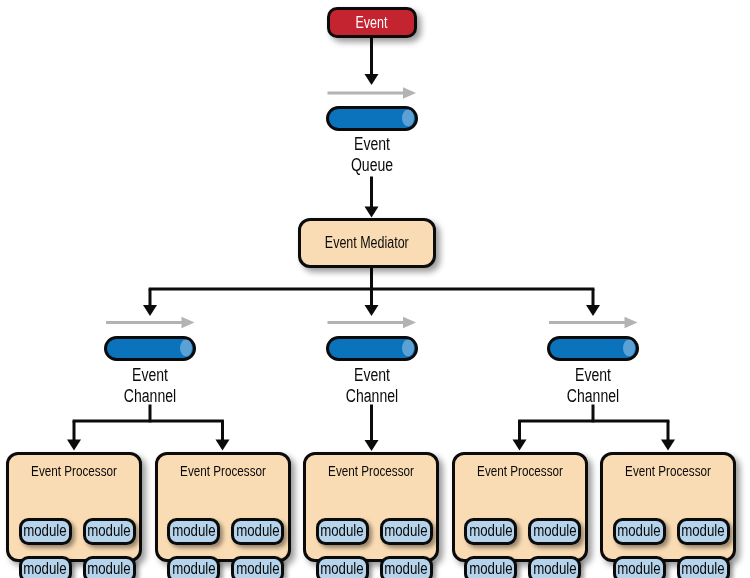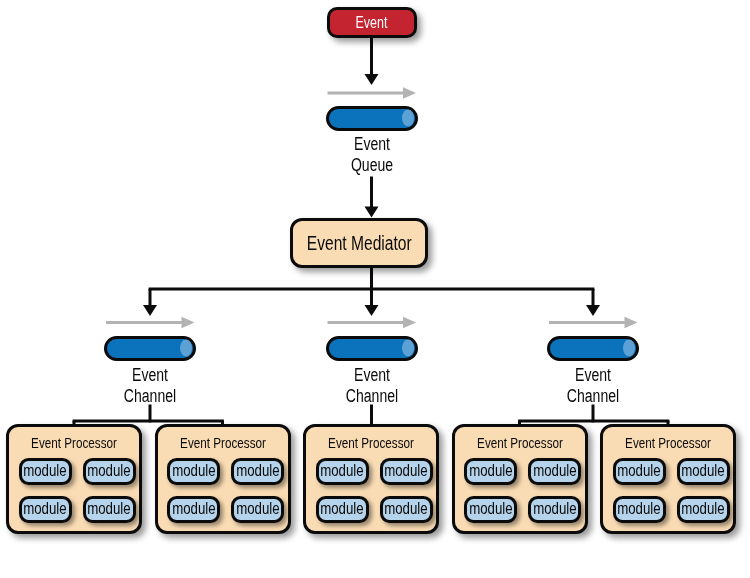--- a/index.html
+++ b/index.html
@@ -20,24 +20,24 @@
     display:flex; align-items:center; justify-content:center;
     box-shadow: 4px 4px 6px rgba(0,0,0,0.40);
   }
   .box-event {
     left:326.5px; top:7px; width:90px; height:31px;
     background: var(--event-red);
     border-radius: 10px;
     color:#ffffff; font-size:16px;
   }
   .box-mediator {
-    left:290px; top:218px; width:138px; height:50px;
+    left:298px; top:218px; width:138px; height:50px;
     background: var(--box-tan);
     border-radius: 12px;
-    font-size:20px;
+    font-size:16px;
   }
   .pill {
     position:absolute; z-index:2;
     width:92px; height:25px;
     background: var(--pill-blue);
     border: 3px solid var(--outline);
     border-radius: 12.5px;
   }
   .pill .cap {
     position:absolute; top:50%; right:1px;
@@ -47,41 +47,42 @@
     background: var(--pill-cap-blue);
   }
   .ct { display:inline-block; transform: scaleX(0.78); transform-origin:50% 50%; white-space:nowrap; }
   .label {
     position:absolute; z-index:2;
     width:140px; text-align:center;
     font-size:18px; line-height:20.8px;
     transform: scaleX(0.78); transform-origin:50% 50%;
   }
   .proc {
-    position:absolute; z-index:2; top:424px;
+    position:absolute; z-index:2; top:452px;
     width:136px; height:110px;
     background: var(--box-tan);
     border:3px solid var(--outline);
     border-radius:12px;
     box-shadow: 4px 4px 6px rgba(0,0,0,0.40);
   }
   .proc .ptitle {
     position:absolute; top:6.5px; left:0; width:100%;
     text-align:center; font-size:15px; line-height:18px;
     transform: scaleX(0.78); transform-origin:50% 50%;
   }
   .mod {
     position:absolute;
     width:53px; height:27px;
     background: var(--module-blue);
     border:3px solid var(--outline);
     border-radius:9.5px;
     box-shadow: 3px 3px 4px rgba(0,0,0,0.40);
     display:flex; justify-content:center;
     font-size:17px;
+    margin-top:32px;
   }
   .mod.m1 { left:9.5px;  top:30.5px; }
   .mod.m2 { left:73.5px; top:30.5px; }
   .mod.m3 { left:9.5px;  top:68.5px; }
   .mod.m4 { left:73.5px; top:68.5px; }
 </style>
 </head>
 <body>
 
 <div id="canvas">

